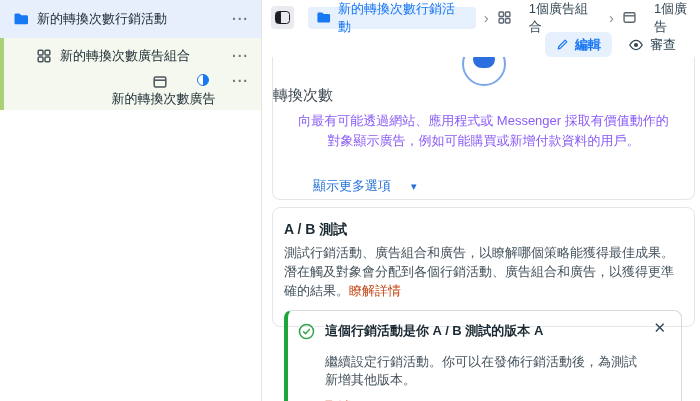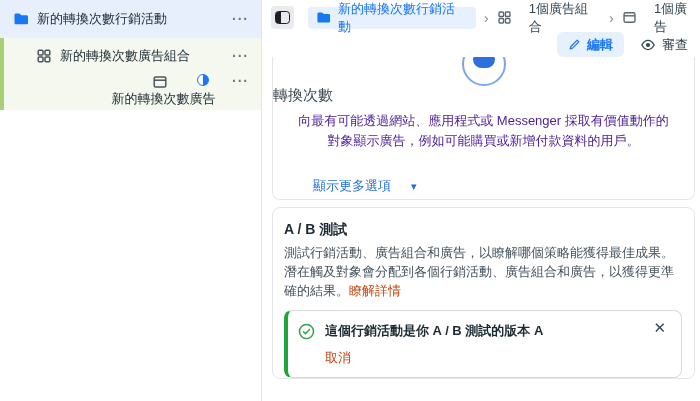--- a/index.html
+++ b/index.html
@@ -41,45 +41,45 @@
   .collapse-glyph { position:relative; width:15px; height:13px; border:1.6px solid #1c1e21;
                     border-radius:3.5px; }
   .collapse-glyph::before { content:""; position:absolute; left:0; top:0; bottom:0;
                             width:5px; background:#1c1e21; border-radius:1.5px 0 0 1.5px; }
   .crumb-pill { display:flex; align-items:center; gap:6px; height:22px; margin-left:14px;
                 padding:0 8px; border-radius:4px; background:#e7f0fd; color:#1877f2; cursor:pointer; }
   .crumb-sep { margin:0 8px; color:#8a8d91; font-size:15px; line-height:1; }
   .crumb { display:flex; align-items:center; gap:16px; color:#344854; cursor:pointer; }
   .crumb .tree-icon { color:#5b6770; }
 
-  .actions { position:absolute; top:32px; right:12px; display:flex; align-items:center; gap:16px; }
+  .actions { position:absolute; top:32px; right:24px; display:flex; align-items:center; gap:16px; }
   .edit-btn { display:flex; align-items:center; gap:6px; height:25px; padding:0 11px;
               border:none; border-radius:6px; background:#e7f0fd; color:#1877f2;
               font-size:13px; font-weight:bold; cursor:pointer; font-family:inherit; }
   .review-btn { display:flex; align-items:center; gap:6px; background:none; border:none;
                 color:#344854; font-size:13px; cursor:pointer; font-family:Liberation Sans, sans-serif; }
   .review-btn .tree-icon { color:#344854; }
 
   .content { position:absolute; left:0; right:0; top:57px; bottom:0; overflow:hidden; }
 
   .card { border:1px solid #e4e6eb; background:#fff; }
   .card-objective { margin:0 5px 0 9px; height:158px; border-top:none;
                     border-radius:0 0 8px 8px; overflow:visible; }
   .conv-circle { width:44px; height:44px; margin:-15px auto 0; border-radius:50%;
                  border:2.5px solid #7ba6e9; position:relative; }
   .conv-blob { position:absolute; top:12px; left:50%; transform:translateX(-50%);
                width:22px; height:12px; background:#2e6fe0; border-radius:4px 4px 11px 11px; }
   .obj-title { margin-top:0; text-align:left; font-size:15px; color:#3e4a52; }
-  .obj-desc { margin-top:6px; text-align:center; color:#4c1d95; line-height:1.5; }
+  .obj-desc { margin-top:6px; text-align:center; color:#8b5cf6; line-height:1.5; }
   .obj-desc span { display:block; }
   .more-link { display:inline-flex; align-items:center; gap:20px; margin:27px 0 0 11px;
                color:#216fdb; cursor:pointer;padding-left:29px; }
   .caret { font-size:11px; }
 
-  .card-ab { margin:7px 5px 0 9px; height:172px; border-radius:8px; padding:13px 12px 10px 11px; }
+  .card-ab { margin:7px 5px 0 9px; height:120px; border-radius:8px; padding:13px 12px 10px 11px; }
   .ab-title { font-size:14px; font-weight:bold; color:#1c2b33; }
   .ab-desc { margin-top:5px; color:#45535c; line-height:1.45; }
   .link { color:#c2410c; cursor:pointer; text-decoration:none; }
 
   .notice { margin-top:9px; position:relative; border:1px solid #d8dadf;
             border-left:4px solid #1ea63a; border-radius:8px; padding:11px 44px 10px 10px;
             display:flex; gap:10px; }
   .notice-icon { flex:0 0 auto; width:17px; height:17px; margin-top:1px; }
   .notice-title { font-weight:bold; color:#1c2b33; }
   .notice-body { margin-top:13px; color:#45535c; }
@@ -214,20 +214,21 @@
 
         <div class="notice">
           <span class="notice-icon">
             <svg viewBox="0 0 16 16" width="17" height="17" fill="none" stroke="#31a24c" stroke-width="1.4">
                 <circle cx="8" cy="8" r="6.6"></circle>
                 <path d="M5.2 8.3l1.9 1.9 3.7-4.2" stroke-linecap="round" stroke-linejoin="round"></path>
               </svg>
           </span>
           <div>
             <div class="notice-title">這個行銷活動是你 A / B 測試的版本 A</div>
+            <div class="notice-body">繼續設定行銷活動。你可以在發佈行銷活動後，為測試新增其他版本。</div>
             <a class="link notice-cancel">取消</a>
           </div>
           <button class="notice-close">✕</button>
         </div>
       </div>
 
     </div>
   </div>
 </div>
 

